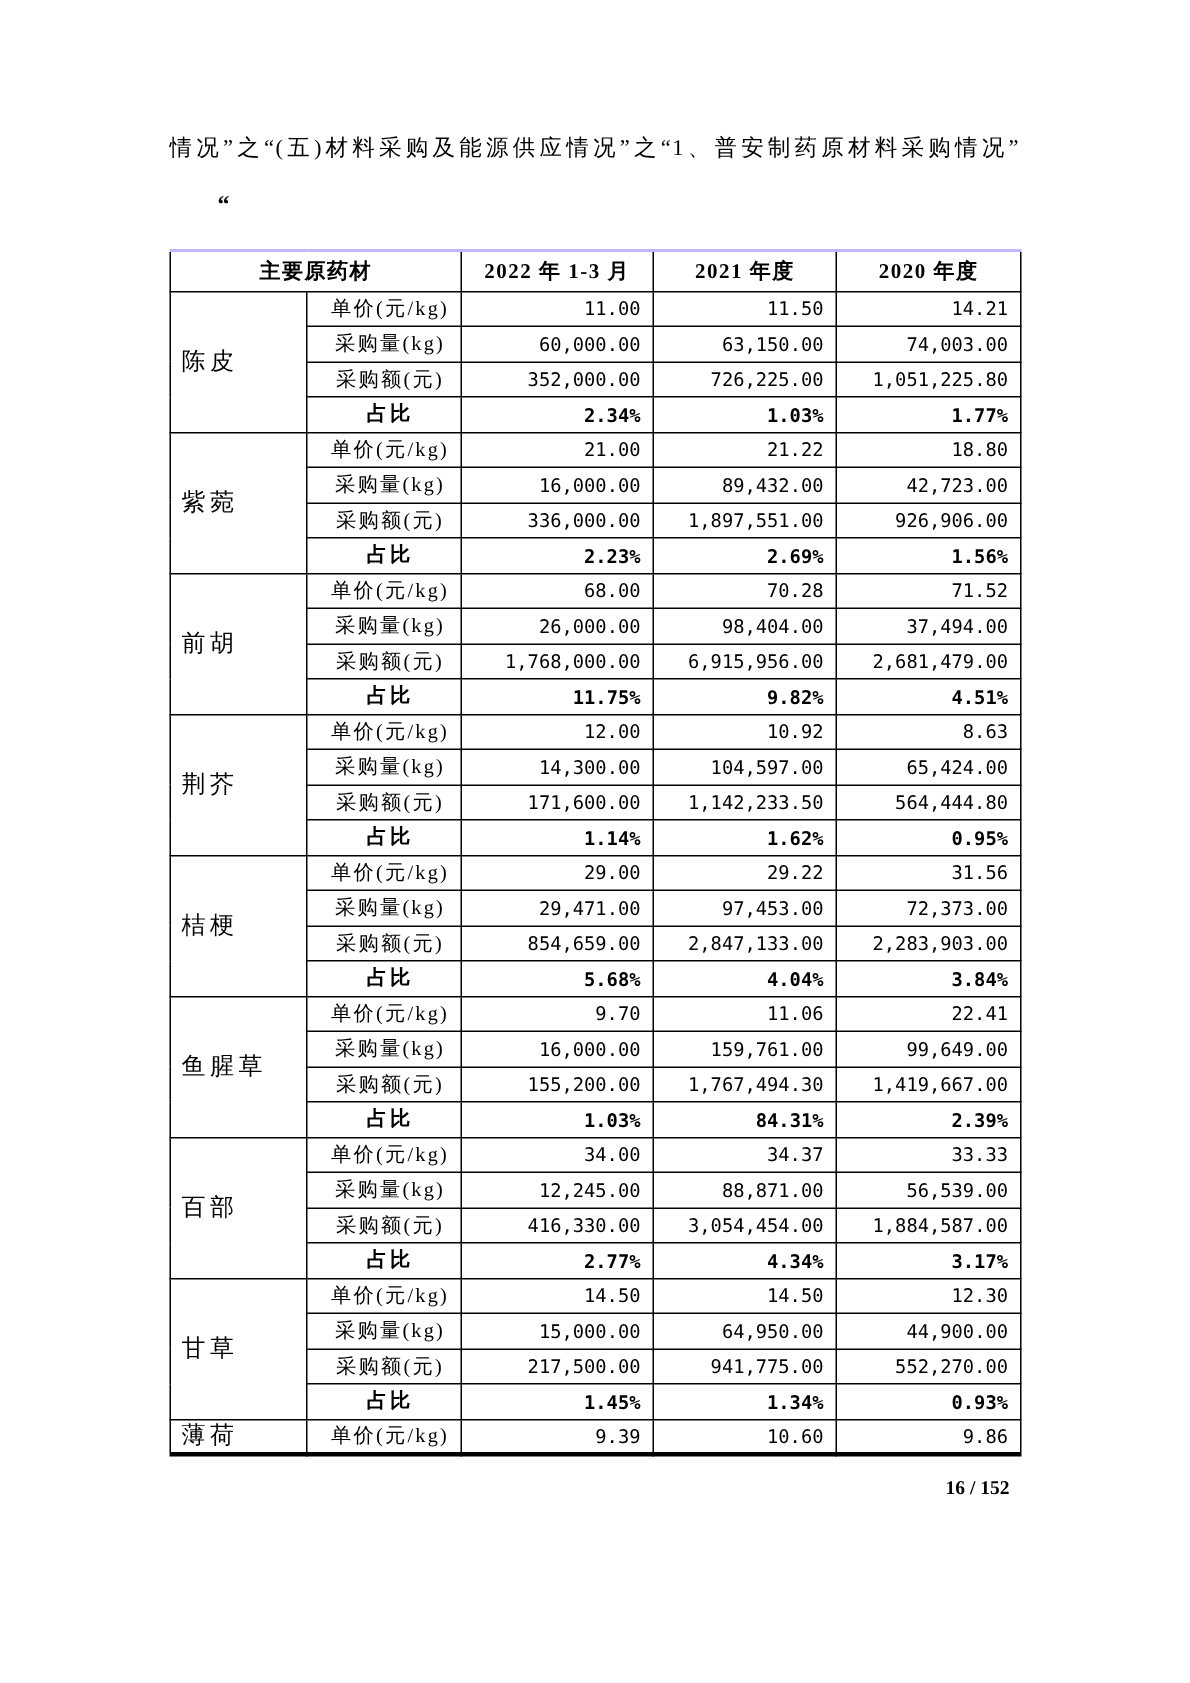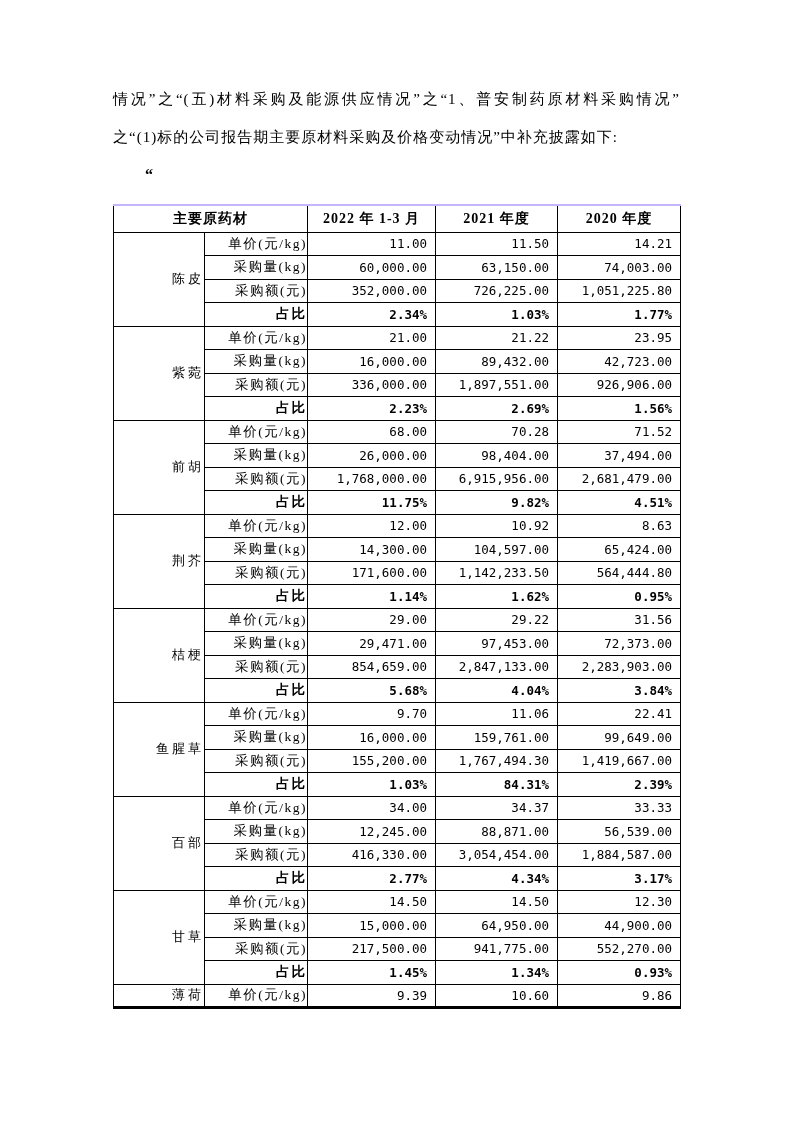--- a/index.html
+++ b/index.html
@@ -43,27 +43,27 @@
   table.materials thead tr { height: 27px; }
   table.materials tbody tr { height: 23.5px; }
   table.materials thead th {
     font-weight: bold;
     font-size: 14px;
     text-align: center;
     border-bottom: 1.5px solid #000;
     letter-spacing: 1px;
   }
   td.herb {
-    text-align: right;
+    text-align: left;
     padding-left: 7px;
-    font-size: 13px;
+    font-size: 16px;
     letter-spacing: 3px;
   }
   td.metric {
-    text-align: right;
+    text-align: center;
     padding-left: 8px;
     font-size: 13.5px;
     letter-spacing: 1.5px;
   }
   td.val {
     text-align: right;
     padding-right: 8px;
     font-family: "DejaVu Sans Mono", monospace;
     font-size: 12.5px;
     letter-spacing: 0;
@@ -81,21 +81,20 @@
   }
 </style>
 </head>
 <body>
 
 <div class="page">
   <div class="content">
 
     <div class="intro">
       <span class="line justify">情况”之“(五)材料采购及能源供应情况”之“1、普安制药原材料采购情况”</span>
-      <span class="line">之“(1)标的公司报告期主要原材料采购及价格变动情况”中补充披露如下:</span>
     </div>
 
     <div class="quote-open">“</div>
 
     <table class="materials">
       <colgroup>
         <col style="width:91px">
         <col style="width:103px">
         <col style="width:128px">
         <col style="width:122px">
@@ -133,21 +132,21 @@
             <td class="metric share">占比</td>
             <td class="val share">2.34%</td>
             <td class="val share">1.03%</td>
             <td class="val share">1.77%</td>
           </tr>
           <tr>
             <td class="herb" rowspan="4">紫菀</td>
             <td class="metric">单价(元/kg)</td>
             <td class="val">21.00</td>
             <td class="val">21.22</td>
-            <td class="val">23.95</td>
+            <td class="val">18.80</td>
           </tr>
           <tr>
             <td class="metric">采购量(kg)</td>
             <td class="val">16,000.00</td>
             <td class="val">89,432.00</td>
             <td class="val">42,723.00</td>
           </tr>
           <tr>
             <td class="metric">采购额(元)</td>
             <td class="val">336,000.00</td>
@@ -313,15 +312,16 @@
           <tr>
             <td class="herb" rowspan="1">薄荷</td>
             <td class="metric">单价(元/kg)</td>
             <td class="val">9.39</td>
             <td class="val">10.60</td>
             <td class="val">9.86</td>
           </tr>
         </tbody>
     </table>
 
+    <div class="page-number">16 / 152</div>
 
   </div>
 </div>
 
 </body></html>

